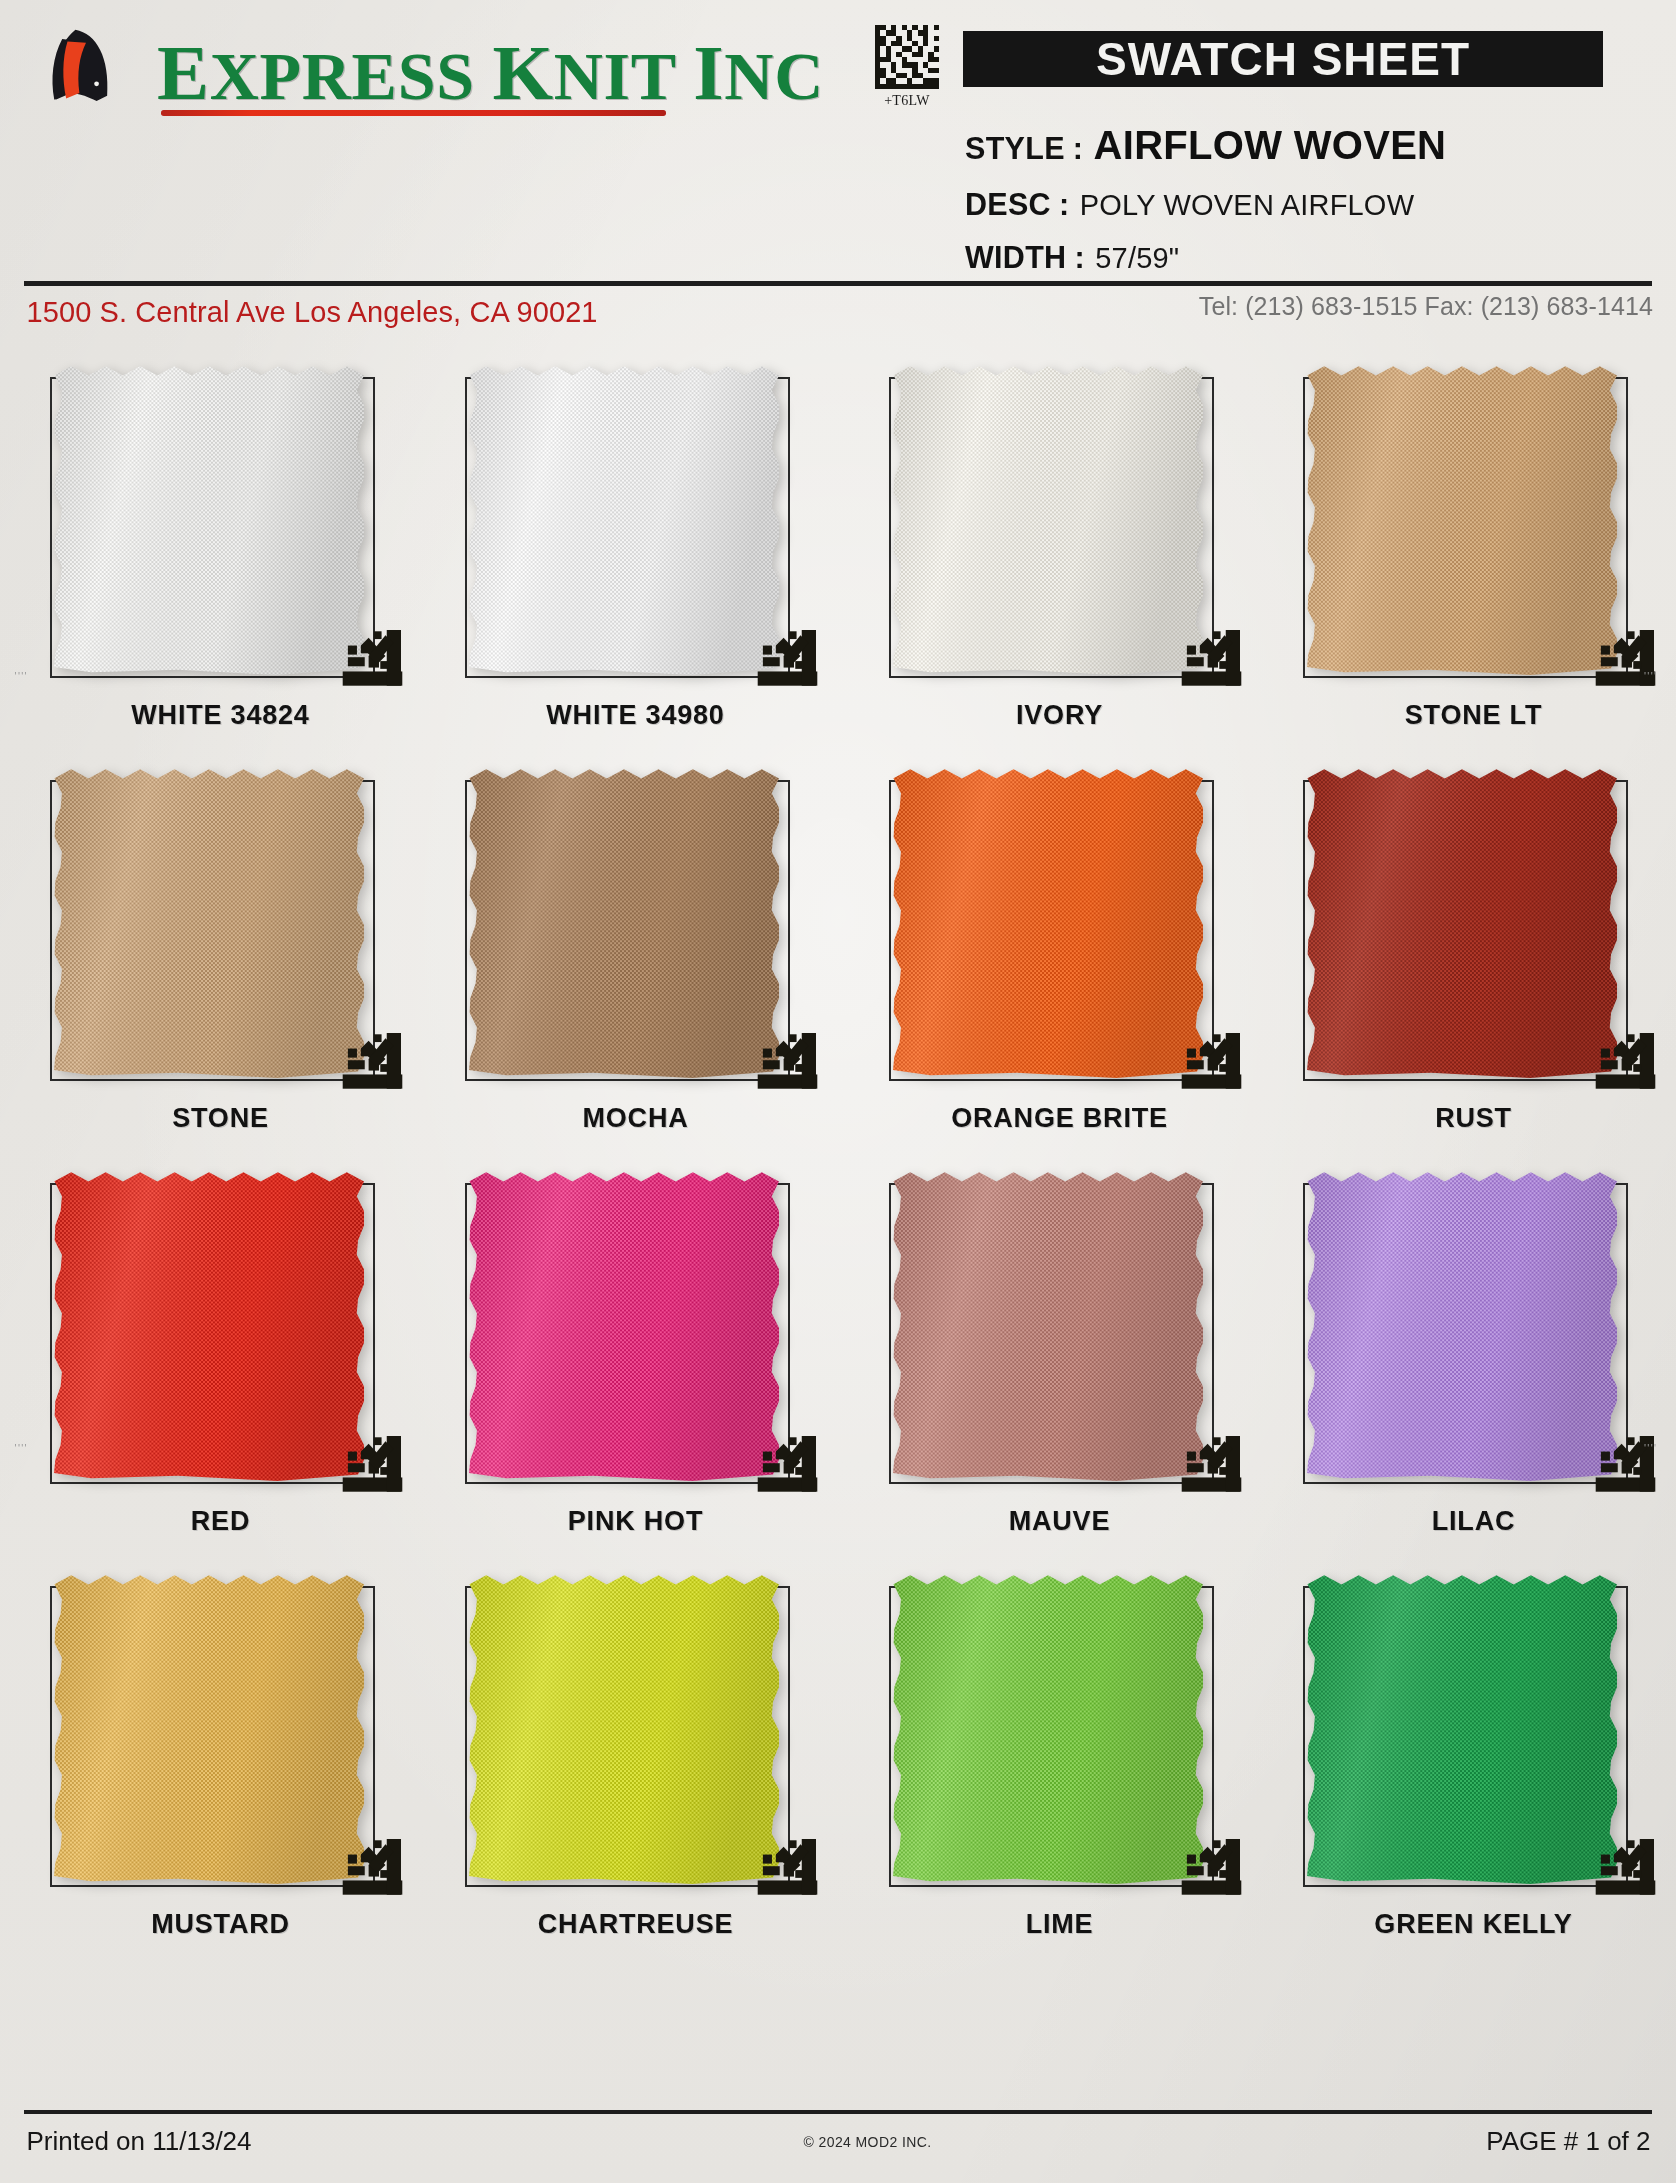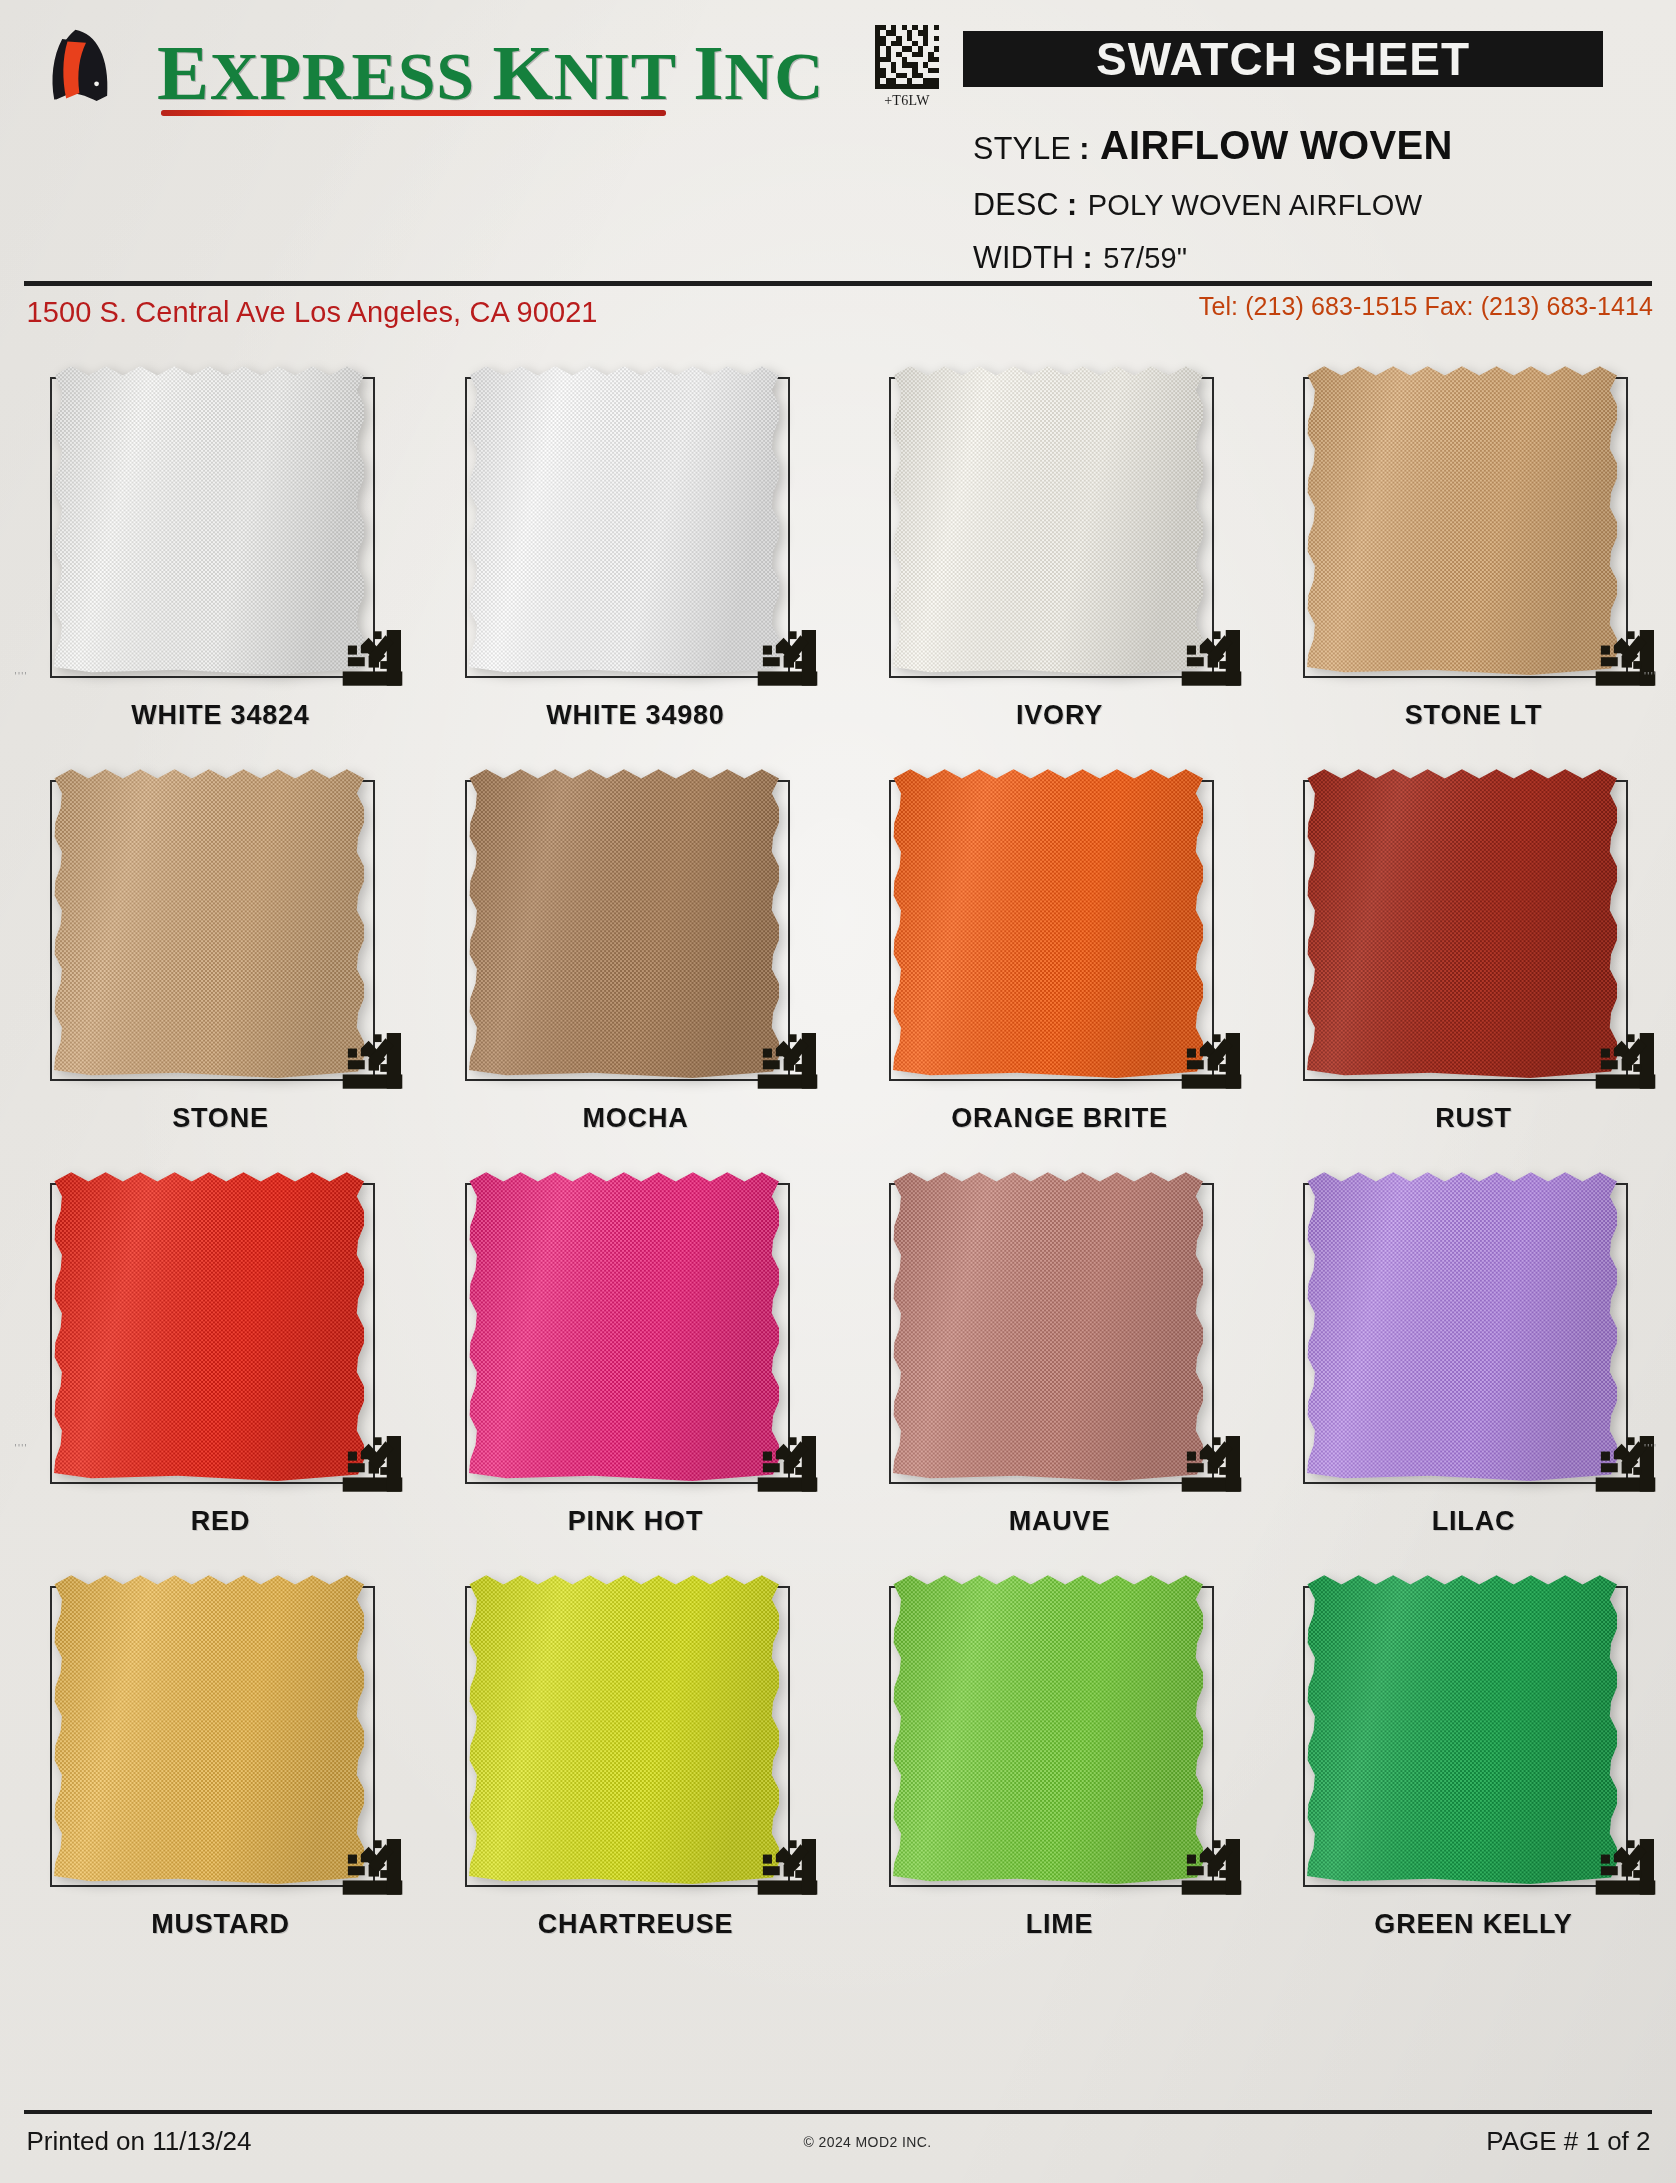--- a/index.html
+++ b/index.html
@@ -47,35 +47,35 @@
   .swatch-title-bar{
     position:absolute;left:963px;top:30.5px;width:640px;height:56px;
     background:#151515;color:#f2f2f0;
     font-size:46px;font-weight:bold;letter-spacing:1px;
     display:flex;align-items:center;justify-content:center;
     font-stretch:condensed;
   }
 
   .meta-rows{position:absolute;left:965px;top:123px;width:709px;}
   .meta-row{display:flex;align-items:baseline;margin-bottom:18.6px;white-space:nowrap;}
-  .meta-key{font-size:30.5px;font-weight:normal;color:#121212;letter-spacing:0.3px;margin-left:8px;}
+  .meta-key{font-size:30.5px;font-weight:bold;color:#121212;letter-spacing:0.3px;}
   .meta-colon{font-size:30.5px;font-weight:bold;color:#121212;margin:0 10.6px 0 8px;}
   .meta-val-style{font-size:40px;font-weight:bold;color:#101010;letter-spacing:0.3px;}
   .meta-val{font-size:29px;font-weight:normal;color:#151515;letter-spacing:0.2px;}
 
   .rule-thick{position:absolute;left:24px;top:281px;width:1628px;height:4.6px;background:#1d1d1d;}
 
   .addr-left{
     position:absolute;left:26.5px;top:296px;
     font-size:29px;color:#b91c1c;letter-spacing:0.1px;white-space:nowrap;
   }
   .contact-right{
     position:absolute;right:24px;top:292px;text-align:right;
   }
-  .contact-line{font-size:25px;color:#c2410c;white-space:nowrap;margin-bottom:6px;letter-spacing:0.1px;}
+  .contact-line{font-size:25px;color:#737373;white-space:nowrap;margin-bottom:6px;letter-spacing:0.1px;}
 
   
   .grid{position:absolute;left:0;top:361px;width:1677px;}
   .row{position:relative;height:403px;}
   .cell{position:absolute;top:0;width:351px;height:403px;}
   .cell.c0{left:45px;}
   .cell.c1{left:460px;}
   .cell.c2{left:884px;}
   .cell.c3{left:1298px;}
 

